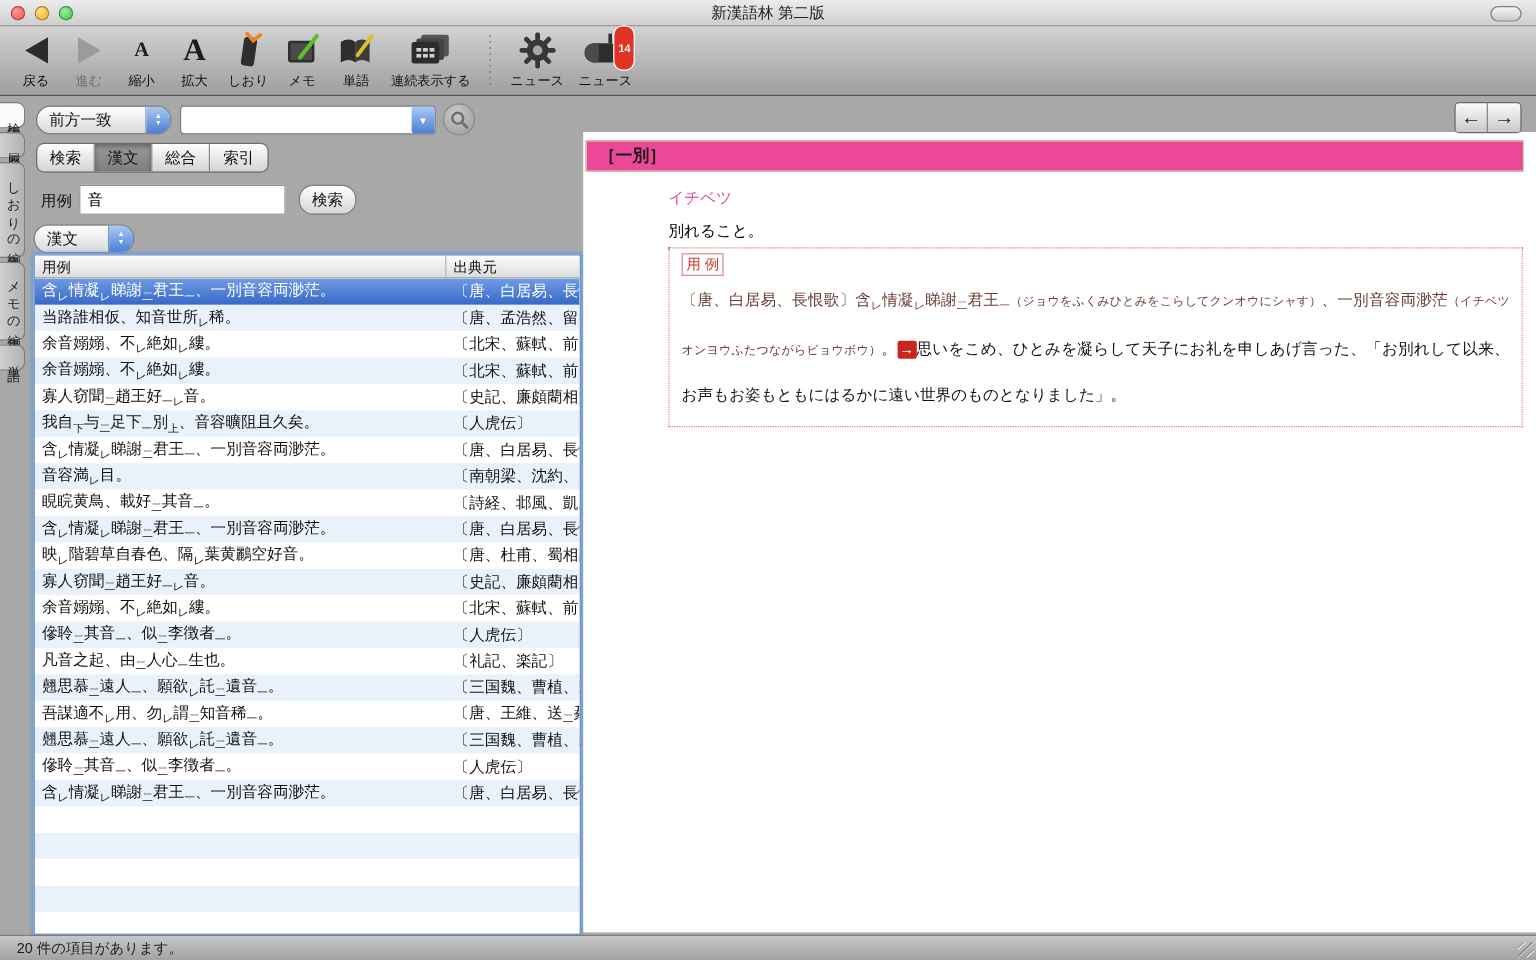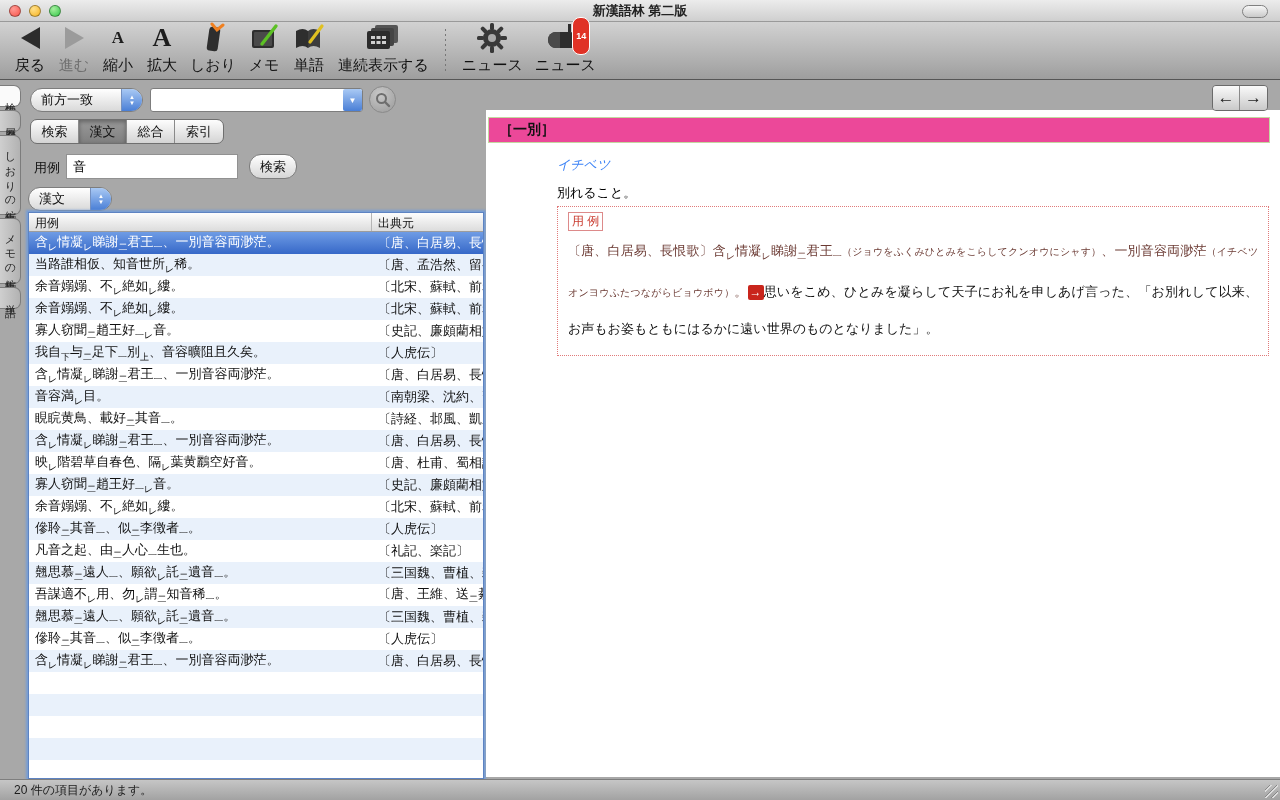--- a/index.html
+++ b/index.html
@@ -3,37 +3,37 @@
 <meta charset="utf-8">
 <style>
   * { margin:0; padding:0; box-sizing:border-box; }
   html,body { width:1280px; height:800px; overflow:hidden; }
   body { font-family:"Liberation Sans", sans-serif; background:#a8a8a8; position:relative; }
 
   
   .titlebar { position:absolute; left:0; top:0; width:1280px; height:22px;
     background:linear-gradient(#ececec,#cfcfcf); border-bottom:1px solid #9a9a9a;
     display:flex; align-items:center; justify-content:center; }
-  .title { font-size:13px; font-weight:bold; color:#222; }
+  .title { font-size:13px; font-weight:normal; color:#222; }
   .lights { position:absolute; left:9px; top:5px; display:flex; gap:8px; }
   .light { width:12px; height:12px; border-radius:50%; border:1px solid rgba(0,0,0,.35); }
   .light.red { background:radial-gradient(circle at 35% 30%, #ff9a94, #f95349); }
   .light.yellow { background:radial-gradient(circle at 35% 30%, #ffe08a, #f6b321); }
   .light.green { background:radial-gradient(circle at 35% 30%, #a7ef9f, #33c748); }
   .pillbtn { position:absolute; right:12px; top:5px; width:26px; height:13px; border-radius:7px;
     border:1px solid #808080; background:linear-gradient(#f7f7f7,#cacaca); }
 
   
   .toolbar { position:absolute; left:0; top:22px; width:1280px; height:58px;
     background:linear-gradient(#d2d2d2,#9e9e9e); border-bottom:1px solid #565656;
     display:flex; align-items:flex-end; padding:0 0 4px 8px; }
   .tb-item { display:flex; flex-direction:column; align-items:center; justify-content:flex-end;
     min-width:44px; padding:0 6px; cursor:default; }
   .tb-icon { height:34px; display:flex; align-items:center; justify-content:center; position:relative; }
-  .tb-label { font-size:15px; color:#111; white-space:nowrap; margin-top:1px; }
+  .tb-label { font-size:11px; color:#111; white-space:nowrap; margin-top:1px; }
   .tb-item.disabled .tb-label { color:#6e6e6e; }
   .tb-sep { width:1px; height:44px; margin:0 10px 2px 10px;
     background:repeating-linear-gradient(#777 0 2px, transparent 2px 5px); }
   .tri-left { width:0; height:0; border-top:11px solid transparent; border-bottom:11px solid transparent; border-right:19px solid #2c2c2c; }
   .tri-right { width:0; height:0; border-top:11px solid transparent; border-bottom:11px solid transparent; border-left:19px solid #9b9b9b; }
   .letterA { font-family:"Liberation Serif", serif; font-weight:bold; color:#1d1d1d; }
   .letterA.small { font-size:17px; }
   .letterA.big { font-size:26px; }
   .badge { position:absolute; top:-4px; right:-8px; min-width:16px; height:16px; border-radius:8px;
     background:#e03226; border:1.5px solid #fff; color:#fff; font-size:9px; font-weight:bold;
@@ -111,21 +111,21 @@
     display:flex; align-items:center; padding-left:14px; }
   .status-text { font-size:12px; color:#1c1c1c; }
   .grip { position:absolute; right:2px; bottom:2px; width:13px; height:13px;
     background:repeating-linear-gradient(135deg, transparent 0 3px, #888 3px 4px, #ddd 4px 5px); }
 
   
   .entry-panel { position:absolute; left:486px; top:110px; width:794px; height:667px; background:#fff; }
   .entry-head { position:absolute; left:2px; top:7px; right:10px; height:26px;
     background:#ec4899; border:1px solid #c3d8a0; display:flex; align-items:center; padding-left:10px; }
   .entry-headword { font-size:14px; font-weight:bold; color:#111; }
-  .entry-reading { position:absolute; left:71px; top:46px; font-size:13px; color:#3b82f6;font-style:italic; }
+  .entry-reading { position:absolute; left:71px; top:46px; font-size:13px; color:#ec4899; }
   .entry-def { position:absolute; left:71px; top:74px; font-size:13px; color:#000000; }
   .example-box { position:absolute; left:71px; top:96px; width:712px; min-height:106px;
     border:1px dotted #e07a7a; padding:4px 10px 8px 10px; }
   .example-label { display:inline-block; border:1px solid #dd8a8a; color:#c93a2e;
     font-size:12px; padding:0 3px; margin-bottom:2px; }
   .example-text { font-size:13px; line-height:36px; color:#111; text-align:justify; }
   .seg-kanbun { color:#6b3a33; }
   .seg-ruby { color:#6b3a33; font-size:10px; }
   .seg-plain { color:#111; }
   .arrow-badge { display:inline-block; background:#c9251c; color:#fff; font-size:12px; line-height:15px;

